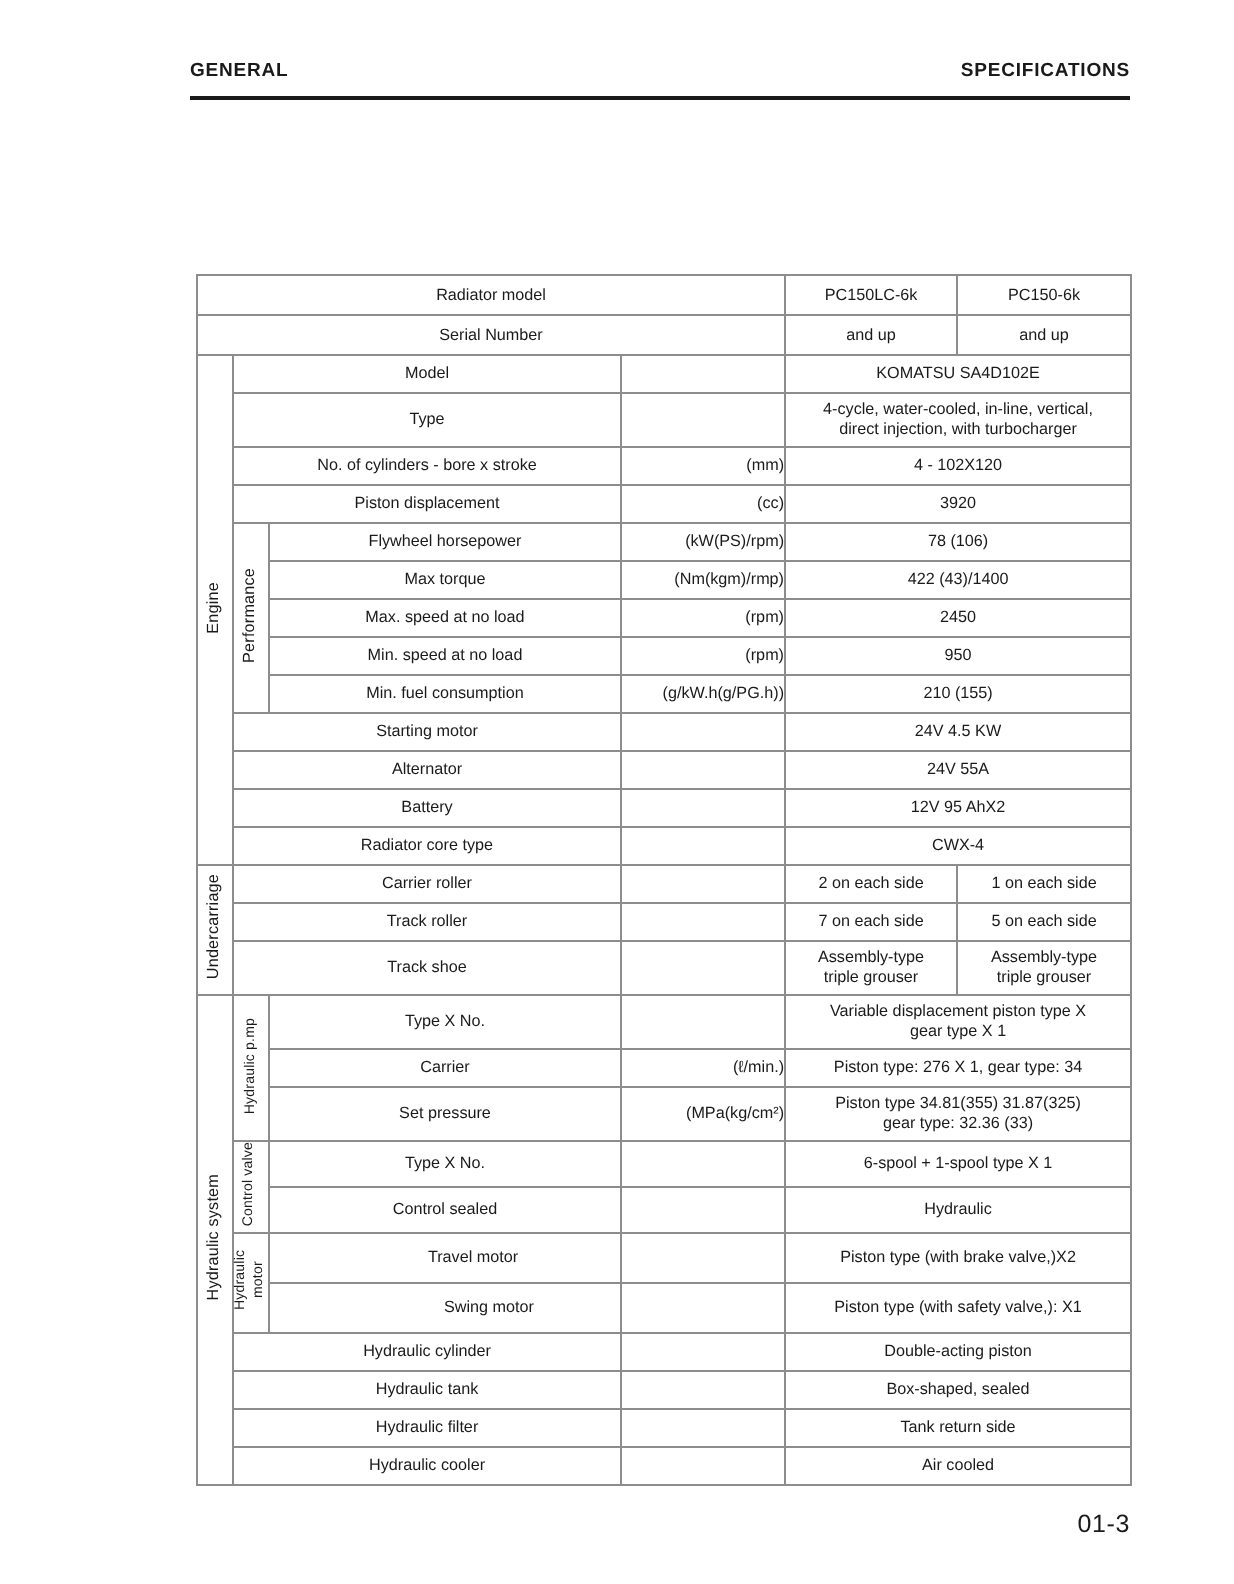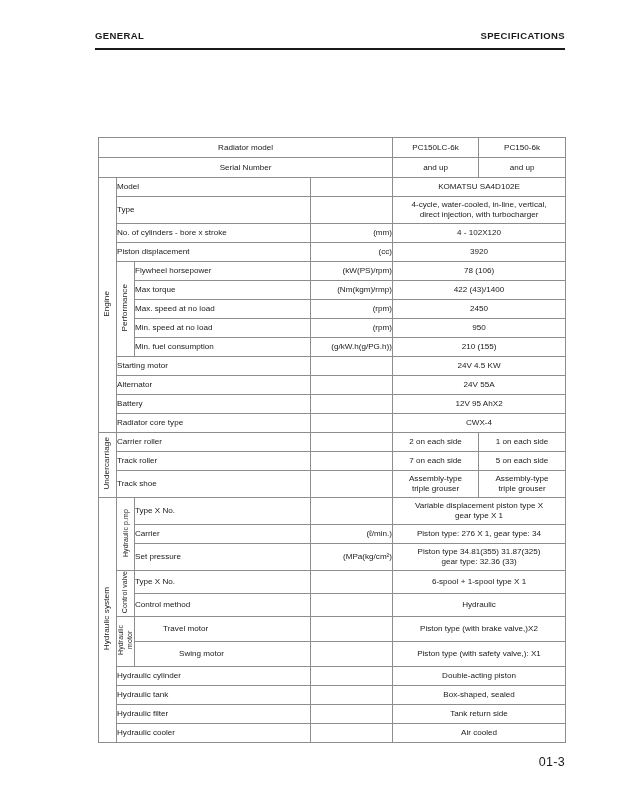--- a/index.html
+++ b/index.html
@@ -67,21 +67,21 @@
   }
 
   
   .rule-top td { border-top: 1.6px solid #1a1a1a; }
   .rule-bot td { border-bottom: 1.6px solid #1a1a1a; }
   td.heavy-b { border-bottom: 1.3px solid #1a1a1a; }
 
   
   .lbl {
     padding: 3px 5px 3px 6px;
-    text-align: left;
+    text-align: center;
   }
   .lbl-center {
     padding: 3px 5px;
     text-align: center;
   }
   .unit {
     padding: 3px 5px 3px 2px;
     text-align: right;
     white-space: nowrap;
   }
@@ -254,21 +254,21 @@
           <td class="unit no-left heavy-b">(MPa(kg/cm²)</td>
           <td class="val heavy-b" colspan="2">Piston type 34.81(355) 31.87(325)<br>gear type: 32.36 (33)</td>
         </tr>
         <tr>
           <td class="vgroup small" rowspan="2"><span class="vtext two-line">Control valve</span></td>
           <td class="lbl no-right" colspan="1" style="height: 18px;">Type X No.</td>
           <td class="unit no-left"></td>
           <td class="val" colspan="2">6-spool + 1-spool type X 1</td>
         </tr>
         <tr>
-          <td class="lbl heavy-b no-right" colspan="1" style="height: 18px;">Control method</td>
+          <td class="lbl heavy-b no-right" colspan="1" style="height: 18px;">Control sealed</td>
           <td class="unit no-left heavy-b"></td>
           <td class="val heavy-b" colspan="2">Hydraulic</td>
         </tr>
         <tr>
           <td class="vgroup small" rowspan="2"><span class="vtext two-line">Hydraulic motor</span></td>
           <td class="lbl no-right" colspan="1" style="height: 18px; padding-left: 28px;">Travel motor</td>
           <td class="unit no-left"></td>
           <td class="val" colspan="2">Piston type (with brake valve,)X2</td>
         </tr>
         <tr>

